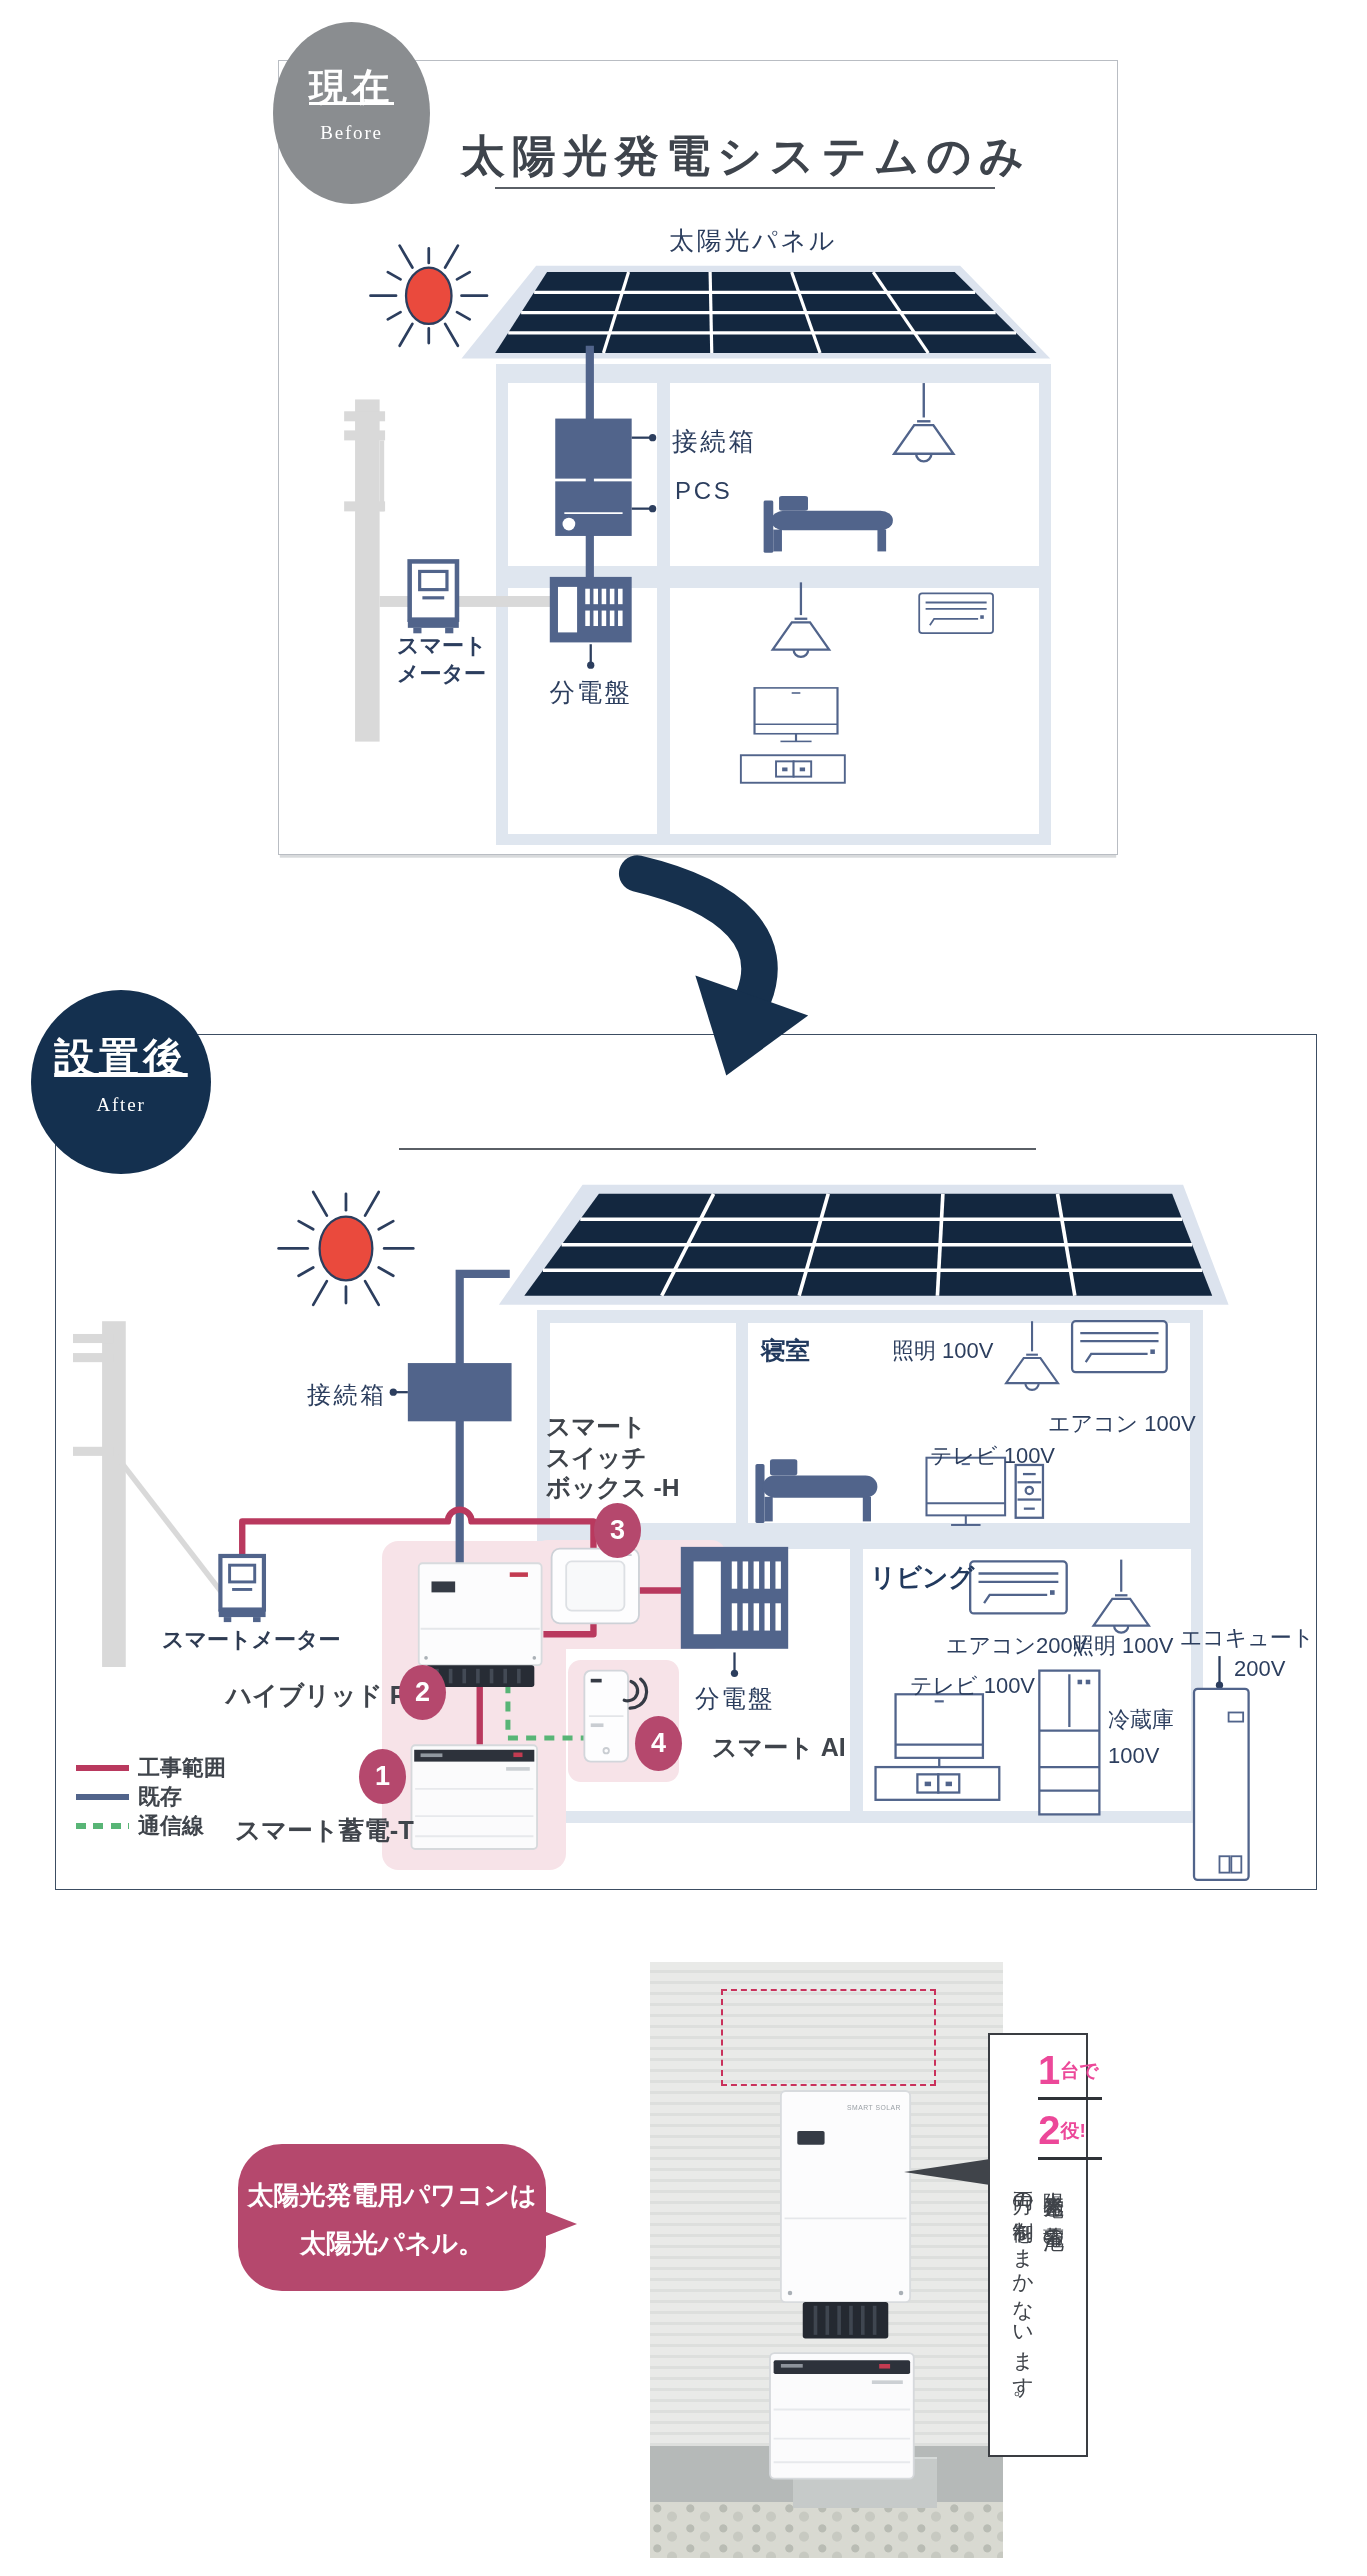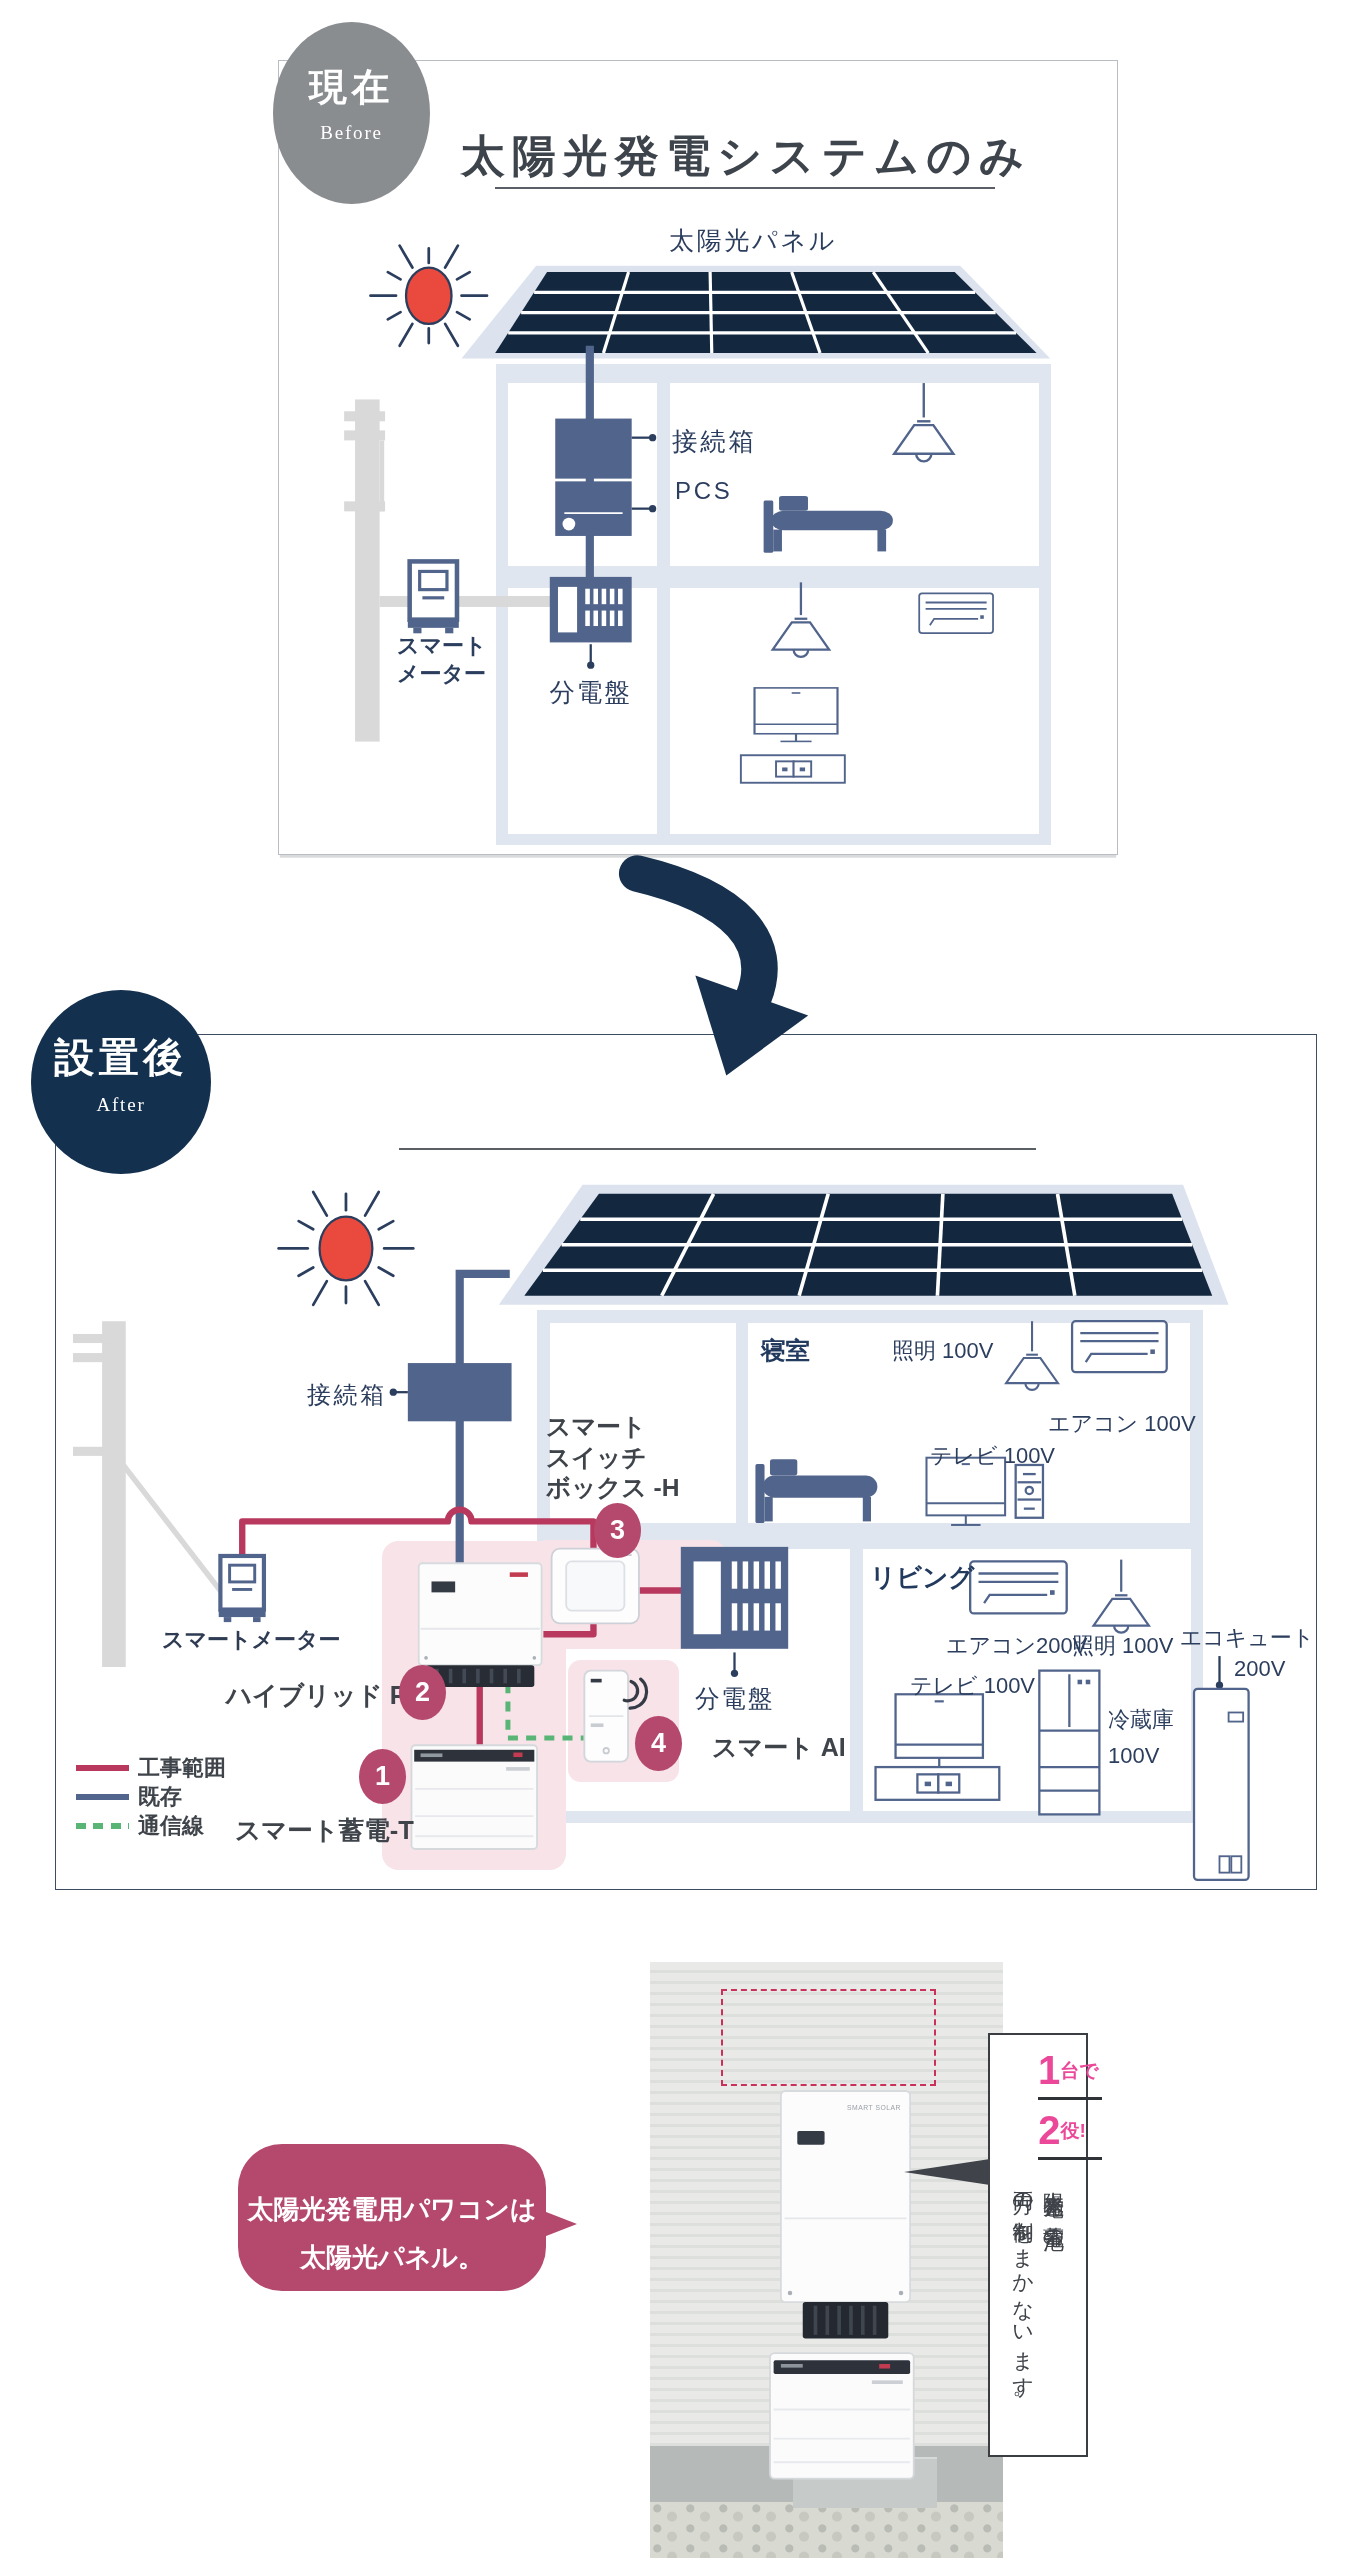--- a/index.html
+++ b/index.html
@@ -5,21 +5,21 @@
   html,body{margin:0;padding:0;background:#fff;}
   .page{position:relative;width:1368px;height:2576px;background:#fff;overflow:hidden;
         font-family:"Liberation Sans","DejaVu Sans",sans-serif;}
   svg.layer{position:absolute;left:0;top:0;pointer-events:none;}
   .secbox{position:absolute;background:#fff;}
   .sec1{left:278px;top:60px;width:838px;height:793px;border:1.4px solid #b9bdc3;box-shadow:0 4.5px 0 -1.8px #d8dadc;}
   .sec2{left:55px;top:1034px;width:1260px;height:854px;border:1.4px solid #3c4d62;}
   .bigbadge{position:absolute;border-radius:50%;color:#fff;text-align:center;}
   .bb1{left:273px;top:22px;width:157px;height:182px;background:#8a8d90;}
   .bb2{left:31px;top:990px;width:180px;height:184px;background:#14304f;}
-  .bb-main{font-weight:bold;letter-spacing:4.5px;padding-top:40px;}
+  .bb-main{font-weight:bold;letter-spacing:4.5px;padding-top:40px;text-decoration:underline;}
   .bb1 .bb-main{font-size:38px;}
   .bb2 .bb-main{font-size:40px;}
   .bb-sub{font-family:"Liberation Serif","DejaVu Serif",serif;font-size:19px;letter-spacing:1.8px;margin-top:9px;}
   .title{position:absolute;text-align:center;color:#3e444c;font-family:"Liberation Serif","DejaVu Serif",serif;font-weight:600;white-space:nowrap;}
   .t1{left:364px;top:127px;width:764px;font-size:44px;letter-spacing:7.3px;}
   .t2{left:364px;top:1066px;width:728px;font-size:53px;letter-spacing:9px;}
   .uline{position:absolute;background:#5a5f66;}
   .wall{position:absolute;background:#dfe6ef;}
   .room{position:absolute;background:#fff;}
   .pink{position:absolute;background:#f7e3e8;}
@@ -32,21 +32,21 @@
   .photo-wall{position:absolute;left:650px;top:1962px;width:353px;height:486px;
      background:repeating-linear-gradient(180deg,#e9eae8 0 8.2px,#dddfdd 8.2px 11px);}
   .photo-base{position:absolute;left:650px;top:2446px;width:353px;height:58px;background:#b5b9b8;}
   .photo-gravel{position:absolute;left:650px;top:2502px;width:353px;height:56px;background:#d8d9d1;
      background-image:radial-gradient(circle at 7.3px 6.4px,#b9bcb4 3.6px,transparent 4.5px),
                       radial-gradient(circle at 22px 14.6px,#c7c9c1 4.5px,transparent 5.5px);
      background-size:33px 20px;}
   .pedestal{position:absolute;left:793px;top:2457px;width:144px;height:49px;background:#c6cac9;border-top:2.7px solid #d6dad9;}
   .dashed-rect{position:absolute;left:721px;top:1989px;width:211px;height:93px;border:2.7px dashed #c9315b;}
   .bubble{position:absolute;left:238px;top:2144px;width:308px;height:147px;background:#b5486d;border-radius:44px;
-          color:#fff;text-align:center;font-weight:bold;font-size:26px;line-height:1.85;padding-top:41px;box-sizing:border-box;}
+          color:#fff;text-align:center;font-weight:bold;font-size:26px;line-height:1.85;padding-top:27px;box-sizing:border-box;}
   .bubble:after{content:"";position:absolute;right:-31px;top:66px;width:0;height:0;
           border-top:14.6px solid transparent;border-bottom:14.6px solid transparent;border-left:36px solid #b5486d;}
   .infobox{position:absolute;left:988px;top:2033px;width:100px;height:424px;background:#fff;border:2.3px solid #3a3d42;box-sizing:border-box;}
   .infobox .tri{position:absolute;left:-86px;top:124px;width:0;height:0;
           border-top:13.6px solid transparent;border-bottom:13.6px solid transparent;border-right:86px solid #40444a;}
   .ib-row{text-align:center;margin-top:12.7px;color:#ec4899;white-space:nowrap;margin-left:48px;}
   .ib-num{font-size:40px;font-weight:bold;vertical-align:middle;}
   .ib-suf{font-size:19px;font-weight:bold;vertical-align:middle;}
   .ib-ul{width:64px;height:3.2px;background:#2f3237;margin:4.5px auto 0 auto;}
   .ib-body{margin:14.6px auto 0 auto;height:284px;writing-mode:vertical-rl;color:#3f4349;

